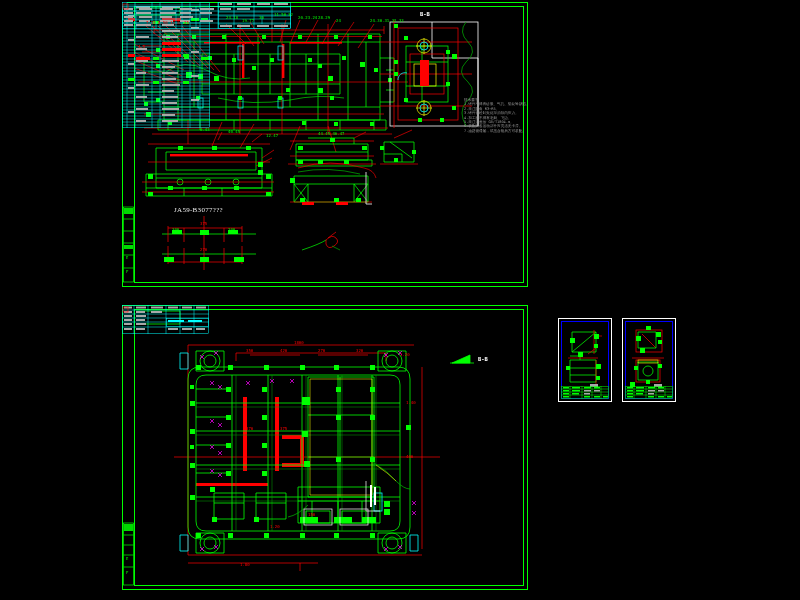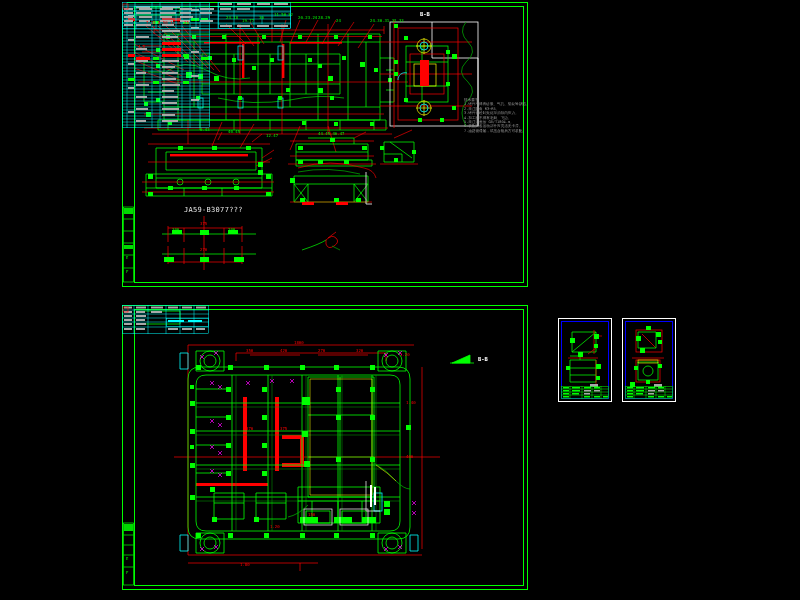--- a/index.html
+++ b/index.html
@@ -569,21 +569,21 @@
     <div class="lbl" style="left:196px;top:14px;">28.29</div>
     <div class="lbl" style="left:214px;top:17px;">24</div>
     <div class="lbl" style="left:248px;top:17px;">24.30.31.32.33</div>
     <div class="lbl red" style="left:16px;top:43px;">4.5</div>
     <div class="lbl red" style="left:16px;top:54px;">3.6</div>
     <div class="lbl" style="left:78px;top:126px;">0.43</div>
     <div class="lbl" style="left:106px;top:128px;">40.45</div>
     <div class="lbl" style="left:144px;top:132px;">12.47</div>
     <div class="lbl" style="left:196px;top:130px;">44.45.46.47</div>
     <div class="lbl mid wh" style="left:298px;top:10px;font-weight:bold;">B-B</div>
-    <div class="lbl big" style="left:62px;top:205px;">JA59-B3077???</div>
+    <div class="lbl big" style="left:52px;top:205px;font-family:Liberation Serif, serif;">JA59-B3077???</div>
     <div class="lbl" style="left:50px;top:226px;color:#00ff00;">300</div>
     <div class="lbl" style="left:106px;top:226px;color:#00ff00;">200</div>
     <div class="lbl red" style="left:78px;top:220px;">375</div>
     <div class="lbl red" style="left:78px;top:246px;">270</div>
     <div class="notes" style="left:342px;top:96px;">技术要求
 1.铸件不得有砂眼、气孔、裂纹等缺陷。
 2.未注圆角 R3~R5。
 3.铸件需经时效处理消除内应力。
 4.加工面不得有毛刺、飞边。
 5.未注公差按 GB/T1804-m。

